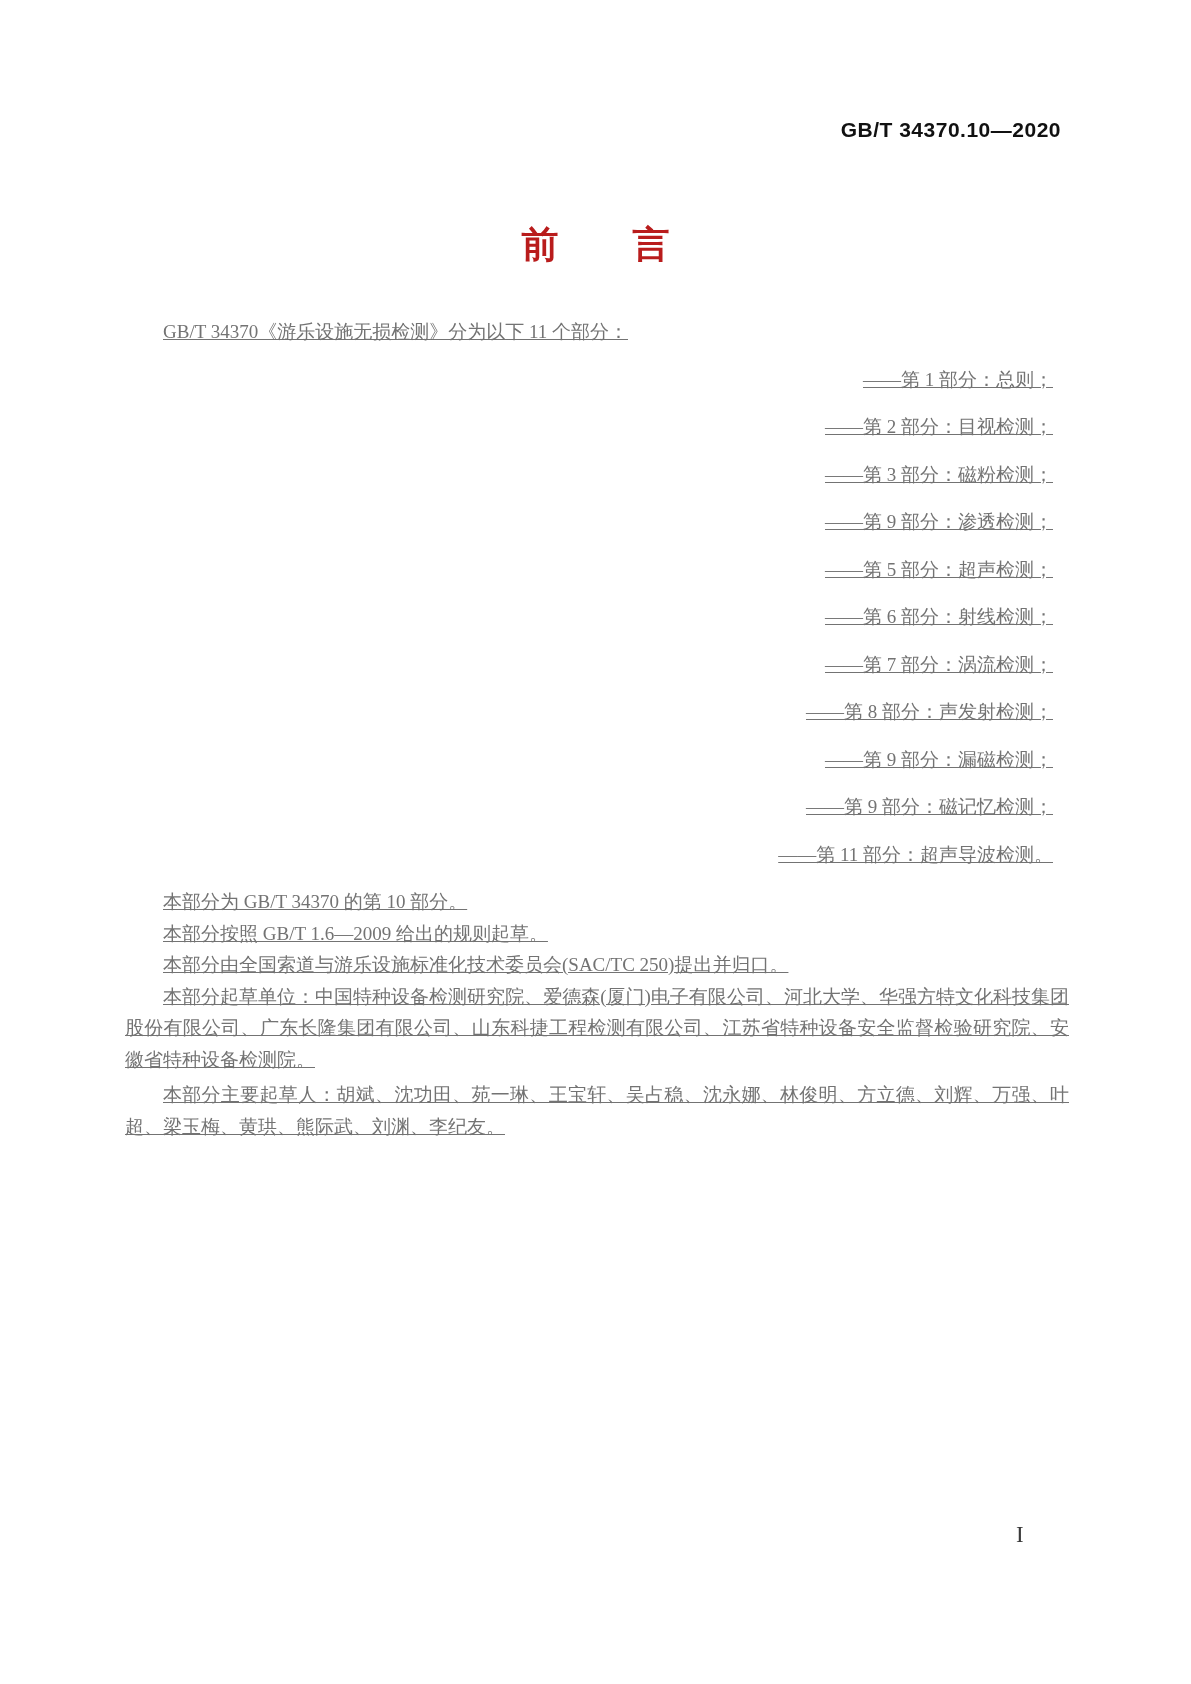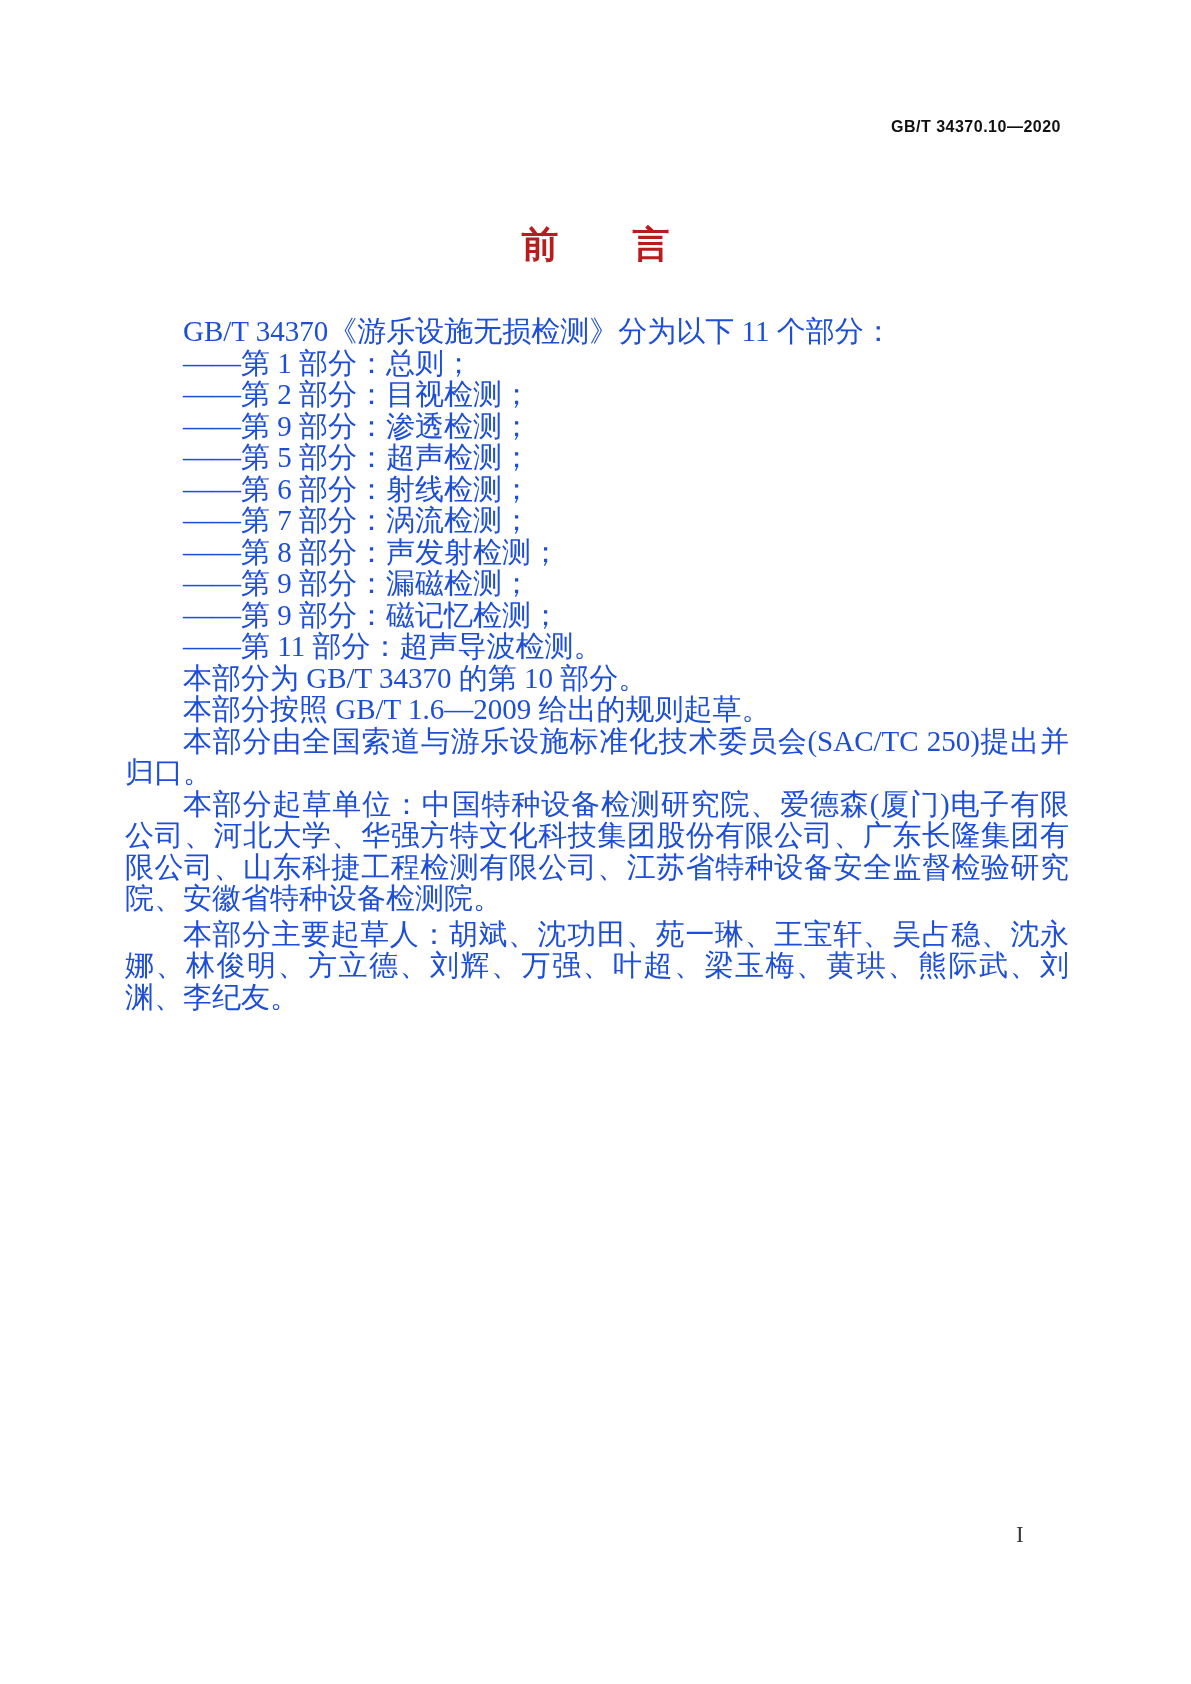--- a/index.html
+++ b/index.html
@@ -15,56 +15,57 @@
     color: #1c1c1c;
     font-family: "Liberation Serif", "DejaVu Serif", serif;
     overflow: hidden;
   }
   .header-code {
     position: absolute;
     top: 118px;
     right: 130px;
     font-family: "Liberation Sans", "DejaVu Sans", sans-serif;
     font-weight: 700;
-    font-size: 16px;
+    font-size: 21px;
     letter-spacing: 0.5px;
     color: #111111;
   }
   .doc-title {
     position: absolute;
     top: 220px;
     left: 0;
     width: 100%;
     text-align: center;
     font-family: "Liberation Sans", "DejaVu Sans", sans-serif;
     font-weight: 700;
     font-size: 37px;
     color: #b91c1c;
     margin: 0;
   }
   .doc-body {
     position: absolute;
     left: 125px;
     top: 316px;
     width: 944px;
-    font-size: 29px;
+    font-size: 19px;
     line-height: 31.5px;
     text-align: justify;
-    color: #1d4ed8;
+    color: #737373;
+    text-decoration: underline;
   }
   .doc-body p {
     margin: 0;
     padding: 0;
     text-indent: 2em;
   }
   .part-line {
-    margin: 0;
+    margin: 16px;
     padding: 0;
     text-indent: 2em;
-    text-align: left;
+    text-align: right;
   }
   .para-drafters {
     margin-top: 4px !important;
   }
   .page-num {
     position: absolute;
     left: 1016px;
     top: 1522px;
     font-size: 23px;
     color: #3a3a3a;
@@ -79,20 +80,21 @@
 
   <h1 class="doc-title">前　　言</h1>
 
   <div class="doc-body">
 
     <p class="intro-line">GB/T 34370《游乐设施无损检测》分为以下 11 个部分：</p>
 
     <div>
       <div class="part-line">——第 1 部分：总则；</div>
       <div class="part-line">——第 2 部分：目视检测；</div>
+      <div class="part-line">——第 3 部分：磁粉检测；</div>
       <div class="part-line">——第 9 部分：渗透检测；</div>
       <div class="part-line">——第 5 部分：超声检测；</div>
       <div class="part-line">——第 6 部分：射线检测；</div>
       <div class="part-line">——第 7 部分：涡流检测；</div>
       <div class="part-line">——第 8 部分：声发射检测；</div>
       <div class="part-line">——第 9 部分：漏磁检测；</div>
       <div class="part-line">——第 9 部分：磁记忆检测；</div>
       <div class="part-line">——第 11 部分：超声导波检测。</div>
     </div>
 

